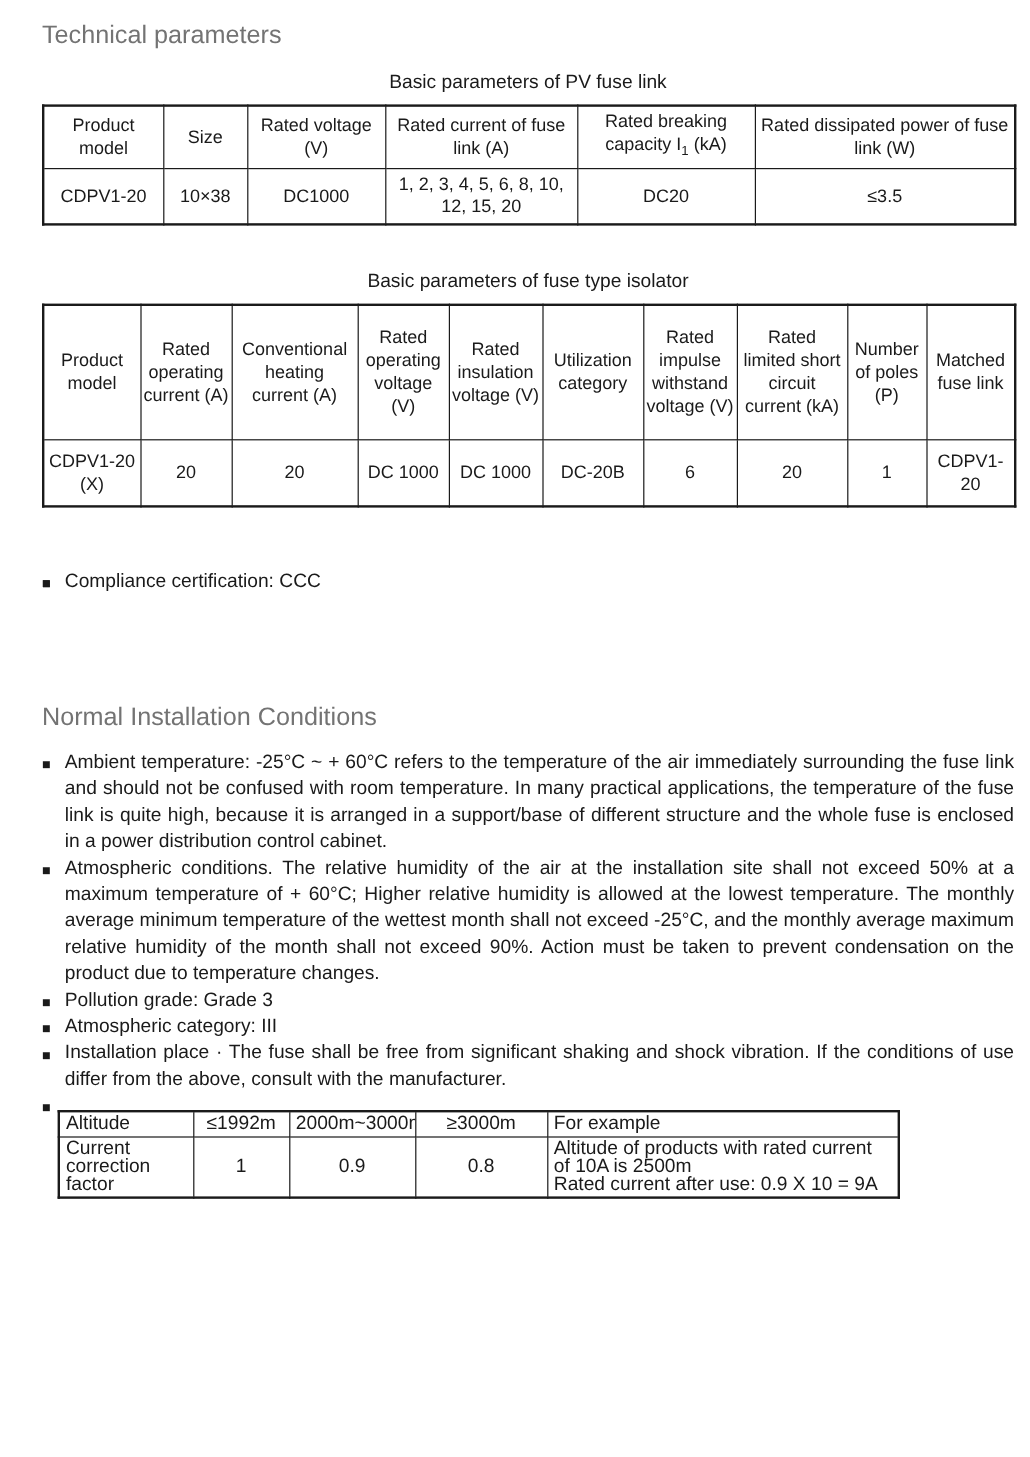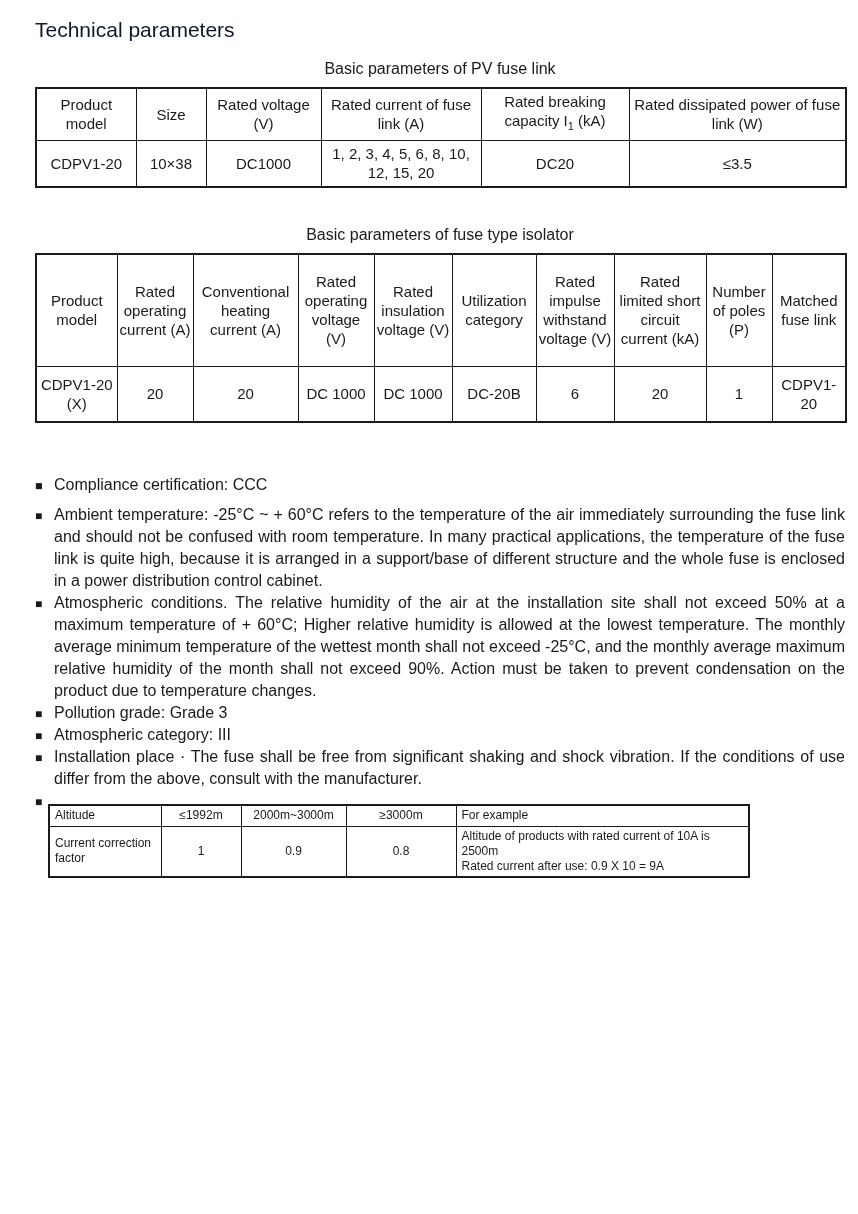--- a/index.html
+++ b/index.html
@@ -7,21 +7,21 @@
   body {
     width: 858px; height: 1214px;
     background: #ffffff;
     color: #1a1a1a;
     font-family: "Liberation Sans", "DejaVu Sans", sans-serif;
     overflow: hidden;
   }
   .page { padding: 18px 13px 0 35px; }
 
   .red-title {
-    color: #0f172a;
+    color: #737373;
     font-size: 21px;
     font-weight: 400;
     line-height: 24px;
     margin: 0 0 17px 0;
   }
   .sub-title {
     font-size: 16px;
     line-height: 19px;
     margin: 0 0 9px 0;
     text-align: center;
@@ -80,21 +80,21 @@
 
   .install-title { margin-top: 90px; margin-bottom: 15px; }
 
   
   .tbl-altitude {
     width: 700px;
     margin: 14px 0 0 13px;
     border: 2px solid #1a1a1a;
   }
   .tbl-altitude th, .tbl-altitude td {
-    font-size: 12px;
+    font-size: 16px;
     line-height: 15px;
     padding: 2px 5px;
     margin-left: 48px;
   }
   .t3-c1{width:112px}.t3-c2{width:80px}.t3-c3{width:105px}
   .t3-c4{width:110px}.t3-c5{width:293px}
   .t3-head th { height: 21px; }
   .t3-data td { height: 44px; }
   .cell-left { text-align: left; }
 </style>
@@ -182,20 +182,21 @@
   <div class="standards">
     <div class="bullet-item">
       <span class="bullet-glyph">■</span>
     </div>
     <div class="bullet-item">
       <span class="bullet-glyph">■</span>
       <span>Compliance certification: CCC</span>
     </div>
   </div>
 
+  <h1 class="red-title install-title">Normal Installation Conditions</h1>
 
   <div class="conditions">
     <div class="bullet-item">
       <span class="bullet-glyph">■</span>
       <span>Ambient temperature: -25°C ~ + 60°C refers to the temperature of the air immediately surrounding the fuse link and should not be confused with room temperature. In many practical applications, the temperature of the fuse link is quite high, because it is arranged in a support/base of different structure and the whole fuse is enclosed in a power distribution control cabinet.</span>
     </div>
     <div class="bullet-item">
       <span class="bullet-glyph">■</span>
       <span>Atmospheric conditions. The relative humidity of the air at the installation site shall not exceed 50% at a maximum temperature of + 60°C; Higher relative humidity is allowed at the lowest temperature. The monthly average minimum temperature of the wettest month shall not exceed -25°C, and the monthly average maximum relative humidity of the month shall not exceed 90%. Action must be taken to prevent condensation on the product due to temperature changes.</span>
     </div>

